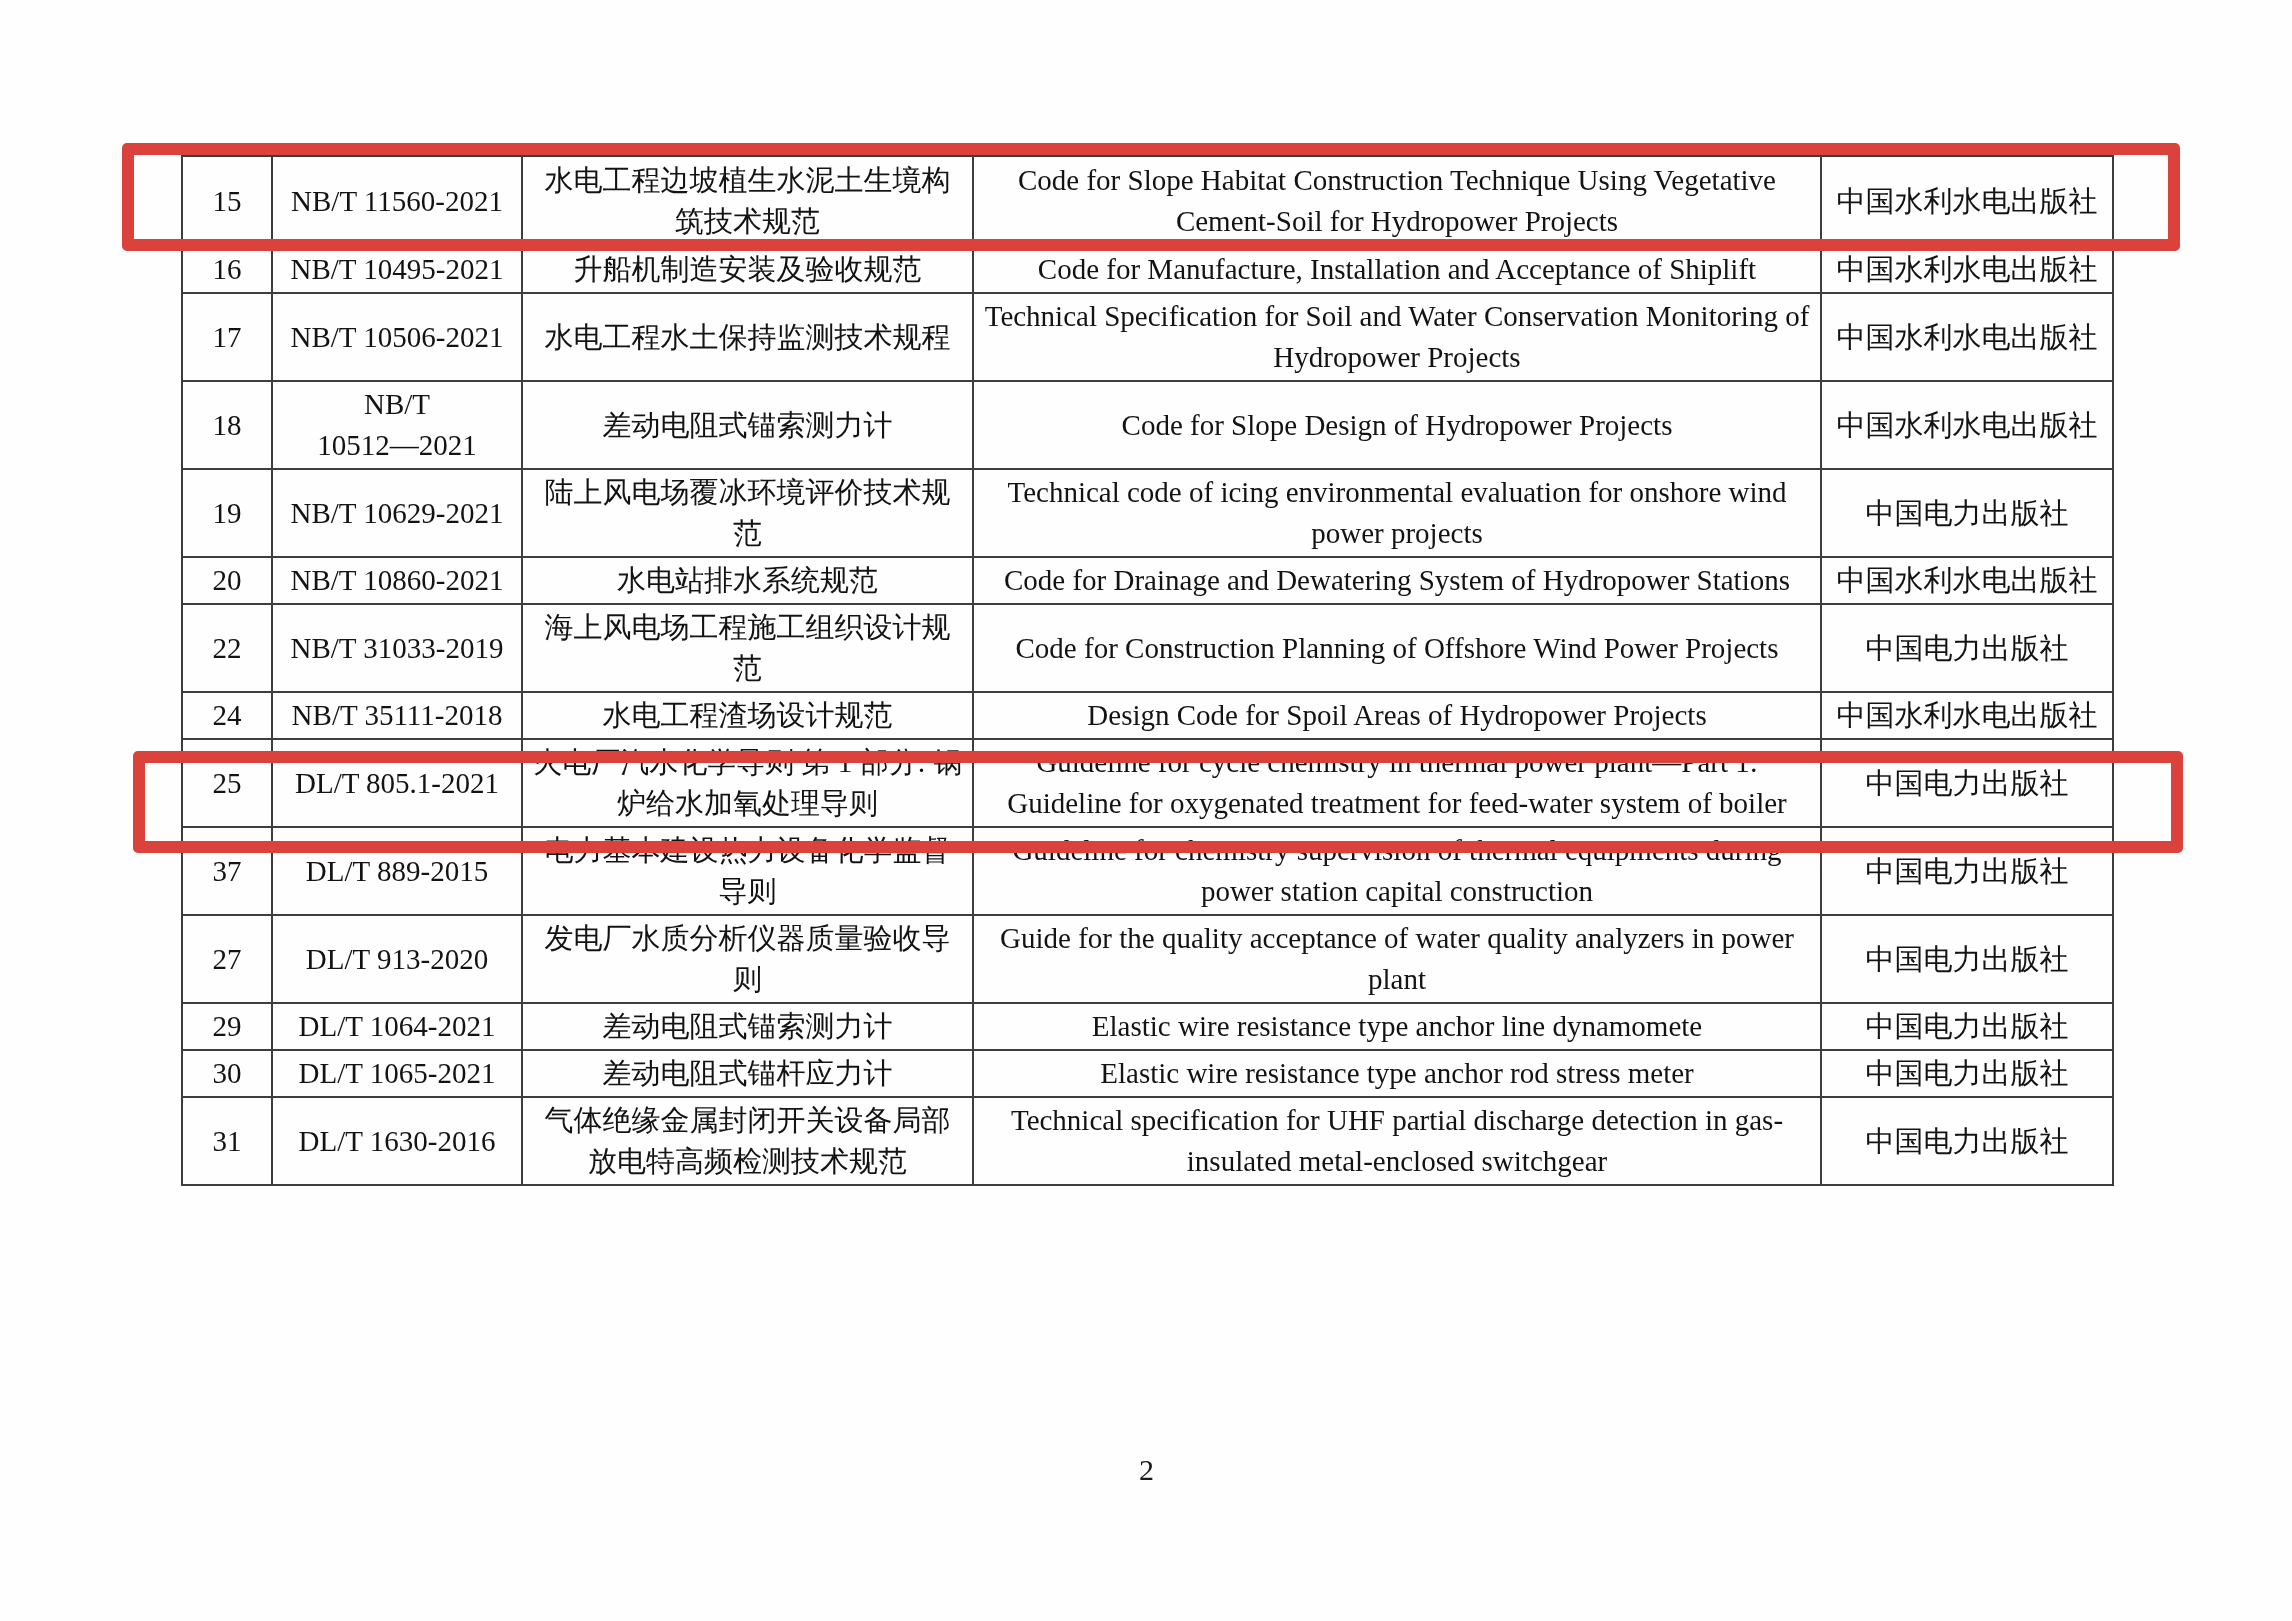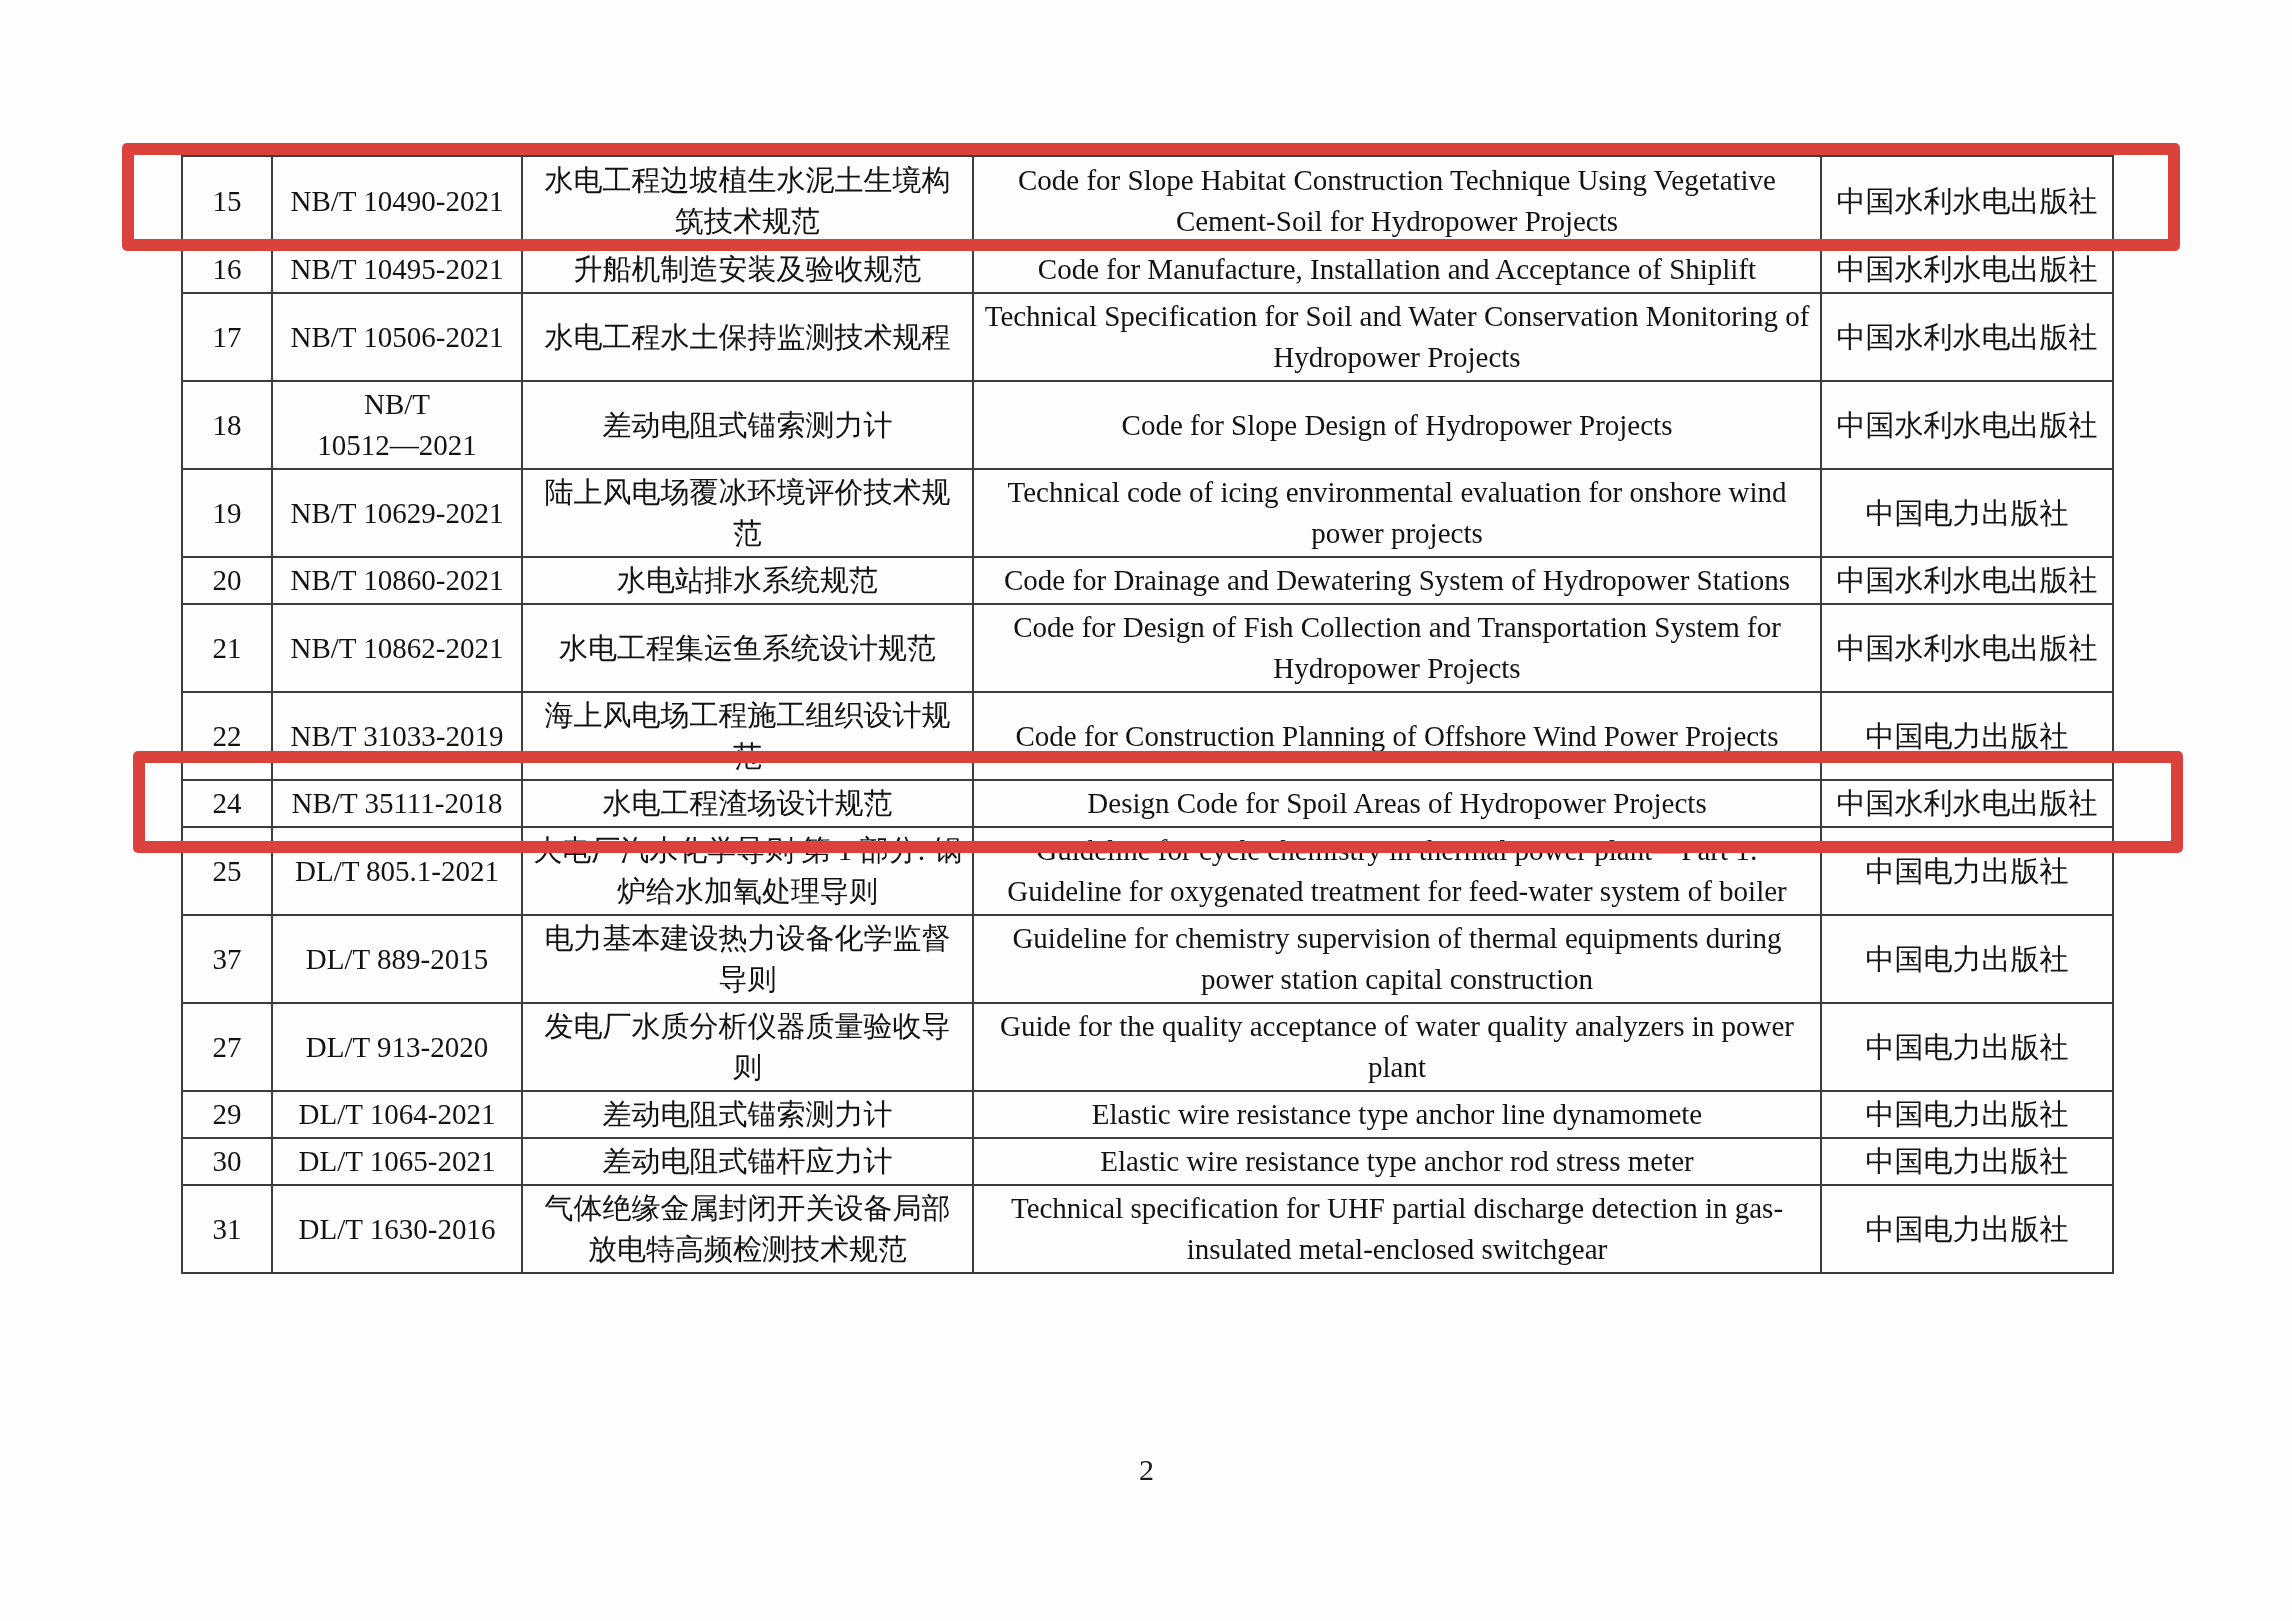--- a/index.html
+++ b/index.html
@@ -76,21 +76,21 @@
     <colgroup>
       <col style="width:90px">
       <col style="width:250px">
       <col style="width:451px">
       <col style="width:848px">
       <col style="width:292px">
     </colgroup>
     <tbody>
         <tr class="h92">
     <td class="c-no">15</td>
-    <td class="c-code">NB/T 10490-2021</td>
+    <td class="c-code">NB/T 11560-2021</td>
     <td class="c-cn">水电工程边坡植生水泥土生境构筑技术规范</td>
     <td class="c-en">Code for Slope Habitat Construction Technique Using Vegetative Cement-Soil for Hydropower Projects</td>
     <td class="c-pub">中国水利水电出版社</td>
   </tr>
         <tr class="h44">
     <td class="c-no">16</td>
     <td class="c-code">NB/T 10495-2021</td>
     <td class="c-cn">升船机制造安装及验收规范</td>
     <td class="c-en">Code for Manufacture, Installation and Acceptance of Shiplift</td>
     <td class="c-pub">中国水利水电出版社</td>
@@ -115,27 +115,20 @@
     <td class="c-code">NB/T 10629-2021</td>
     <td class="c-cn">陆上风电场覆冰环境评价技术规范</td>
     <td class="c-en">Technical code of icing environmental evaluation for onshore wind power projects</td>
     <td class="c-pub">中国电力出版社</td>
   </tr>
         <tr class="h44">
     <td class="c-no">20</td>
     <td class="c-code">NB/T 10860-2021</td>
     <td class="c-cn">水电站排水系统规范</td>
     <td class="c-en">Code for Drainage and Dewatering System of Hydropower Stations</td>
-    <td class="c-pub">中国水利水电出版社</td>
-  </tr>
-        <tr class="h88">
-    <td class="c-no">21</td>
-    <td class="c-code">NB/T 10862-2021</td>
-    <td class="c-cn">水电工程集运鱼系统设计规范</td>
-    <td class="c-en">Code for Design of Fish Collection and Transportation System for Hydropower Projects</td>
     <td class="c-pub">中国水利水电出版社</td>
   </tr>
         <tr class="h88">
     <td class="c-no">22</td>
     <td class="c-code">NB/T 31033-2019</td>
     <td class="c-cn">海上风电场工程施工组织设计规范</td>
     <td class="c-en">Code for Construction Planning of Offshore Wind Power Projects</td>
     <td class="c-pub">中国电力出版社</td>
   </tr>
         <tr class="h44">

